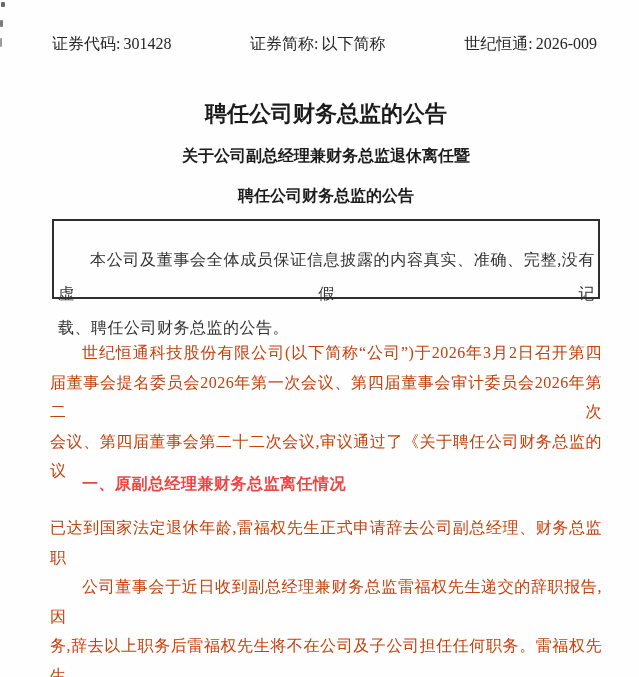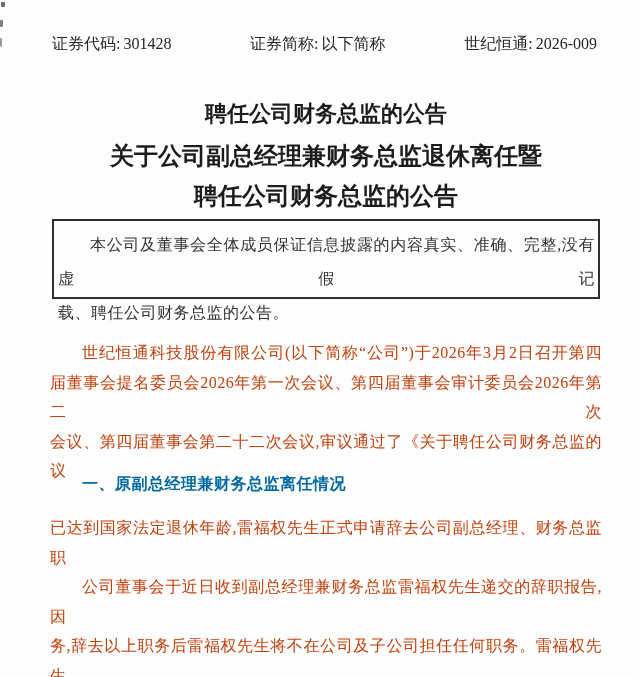--- a/index.html
+++ b/index.html
@@ -26,35 +26,35 @@
   }
   .h-item .val { margin-left: 3px; text-align: center; }
 
   .t1, .t2, .t3 {
     position: absolute;
     left: 50px; width: 552px;
     margin: 0;
     text-align: center;
     font-family: "Liberation Sans", "DejaVu Sans", sans-serif;
     font-weight: bold;
-    font-size: 24px; line-height: 30px;
+    font-size: 16px; line-height: 30px;
     color: #1c1c1c;
     white-space: nowrap;
   }
   .t1 { top: 99px; font-size: 22px; }
   .t2 { top: 141px; }
   .t3 { top: 181px; }
 
   .disclaimer {
     position: absolute;
     left: 52px; top: 219px;
     width: 548px; height: 80px;
     box-sizing: border-box;
     border: 2px solid #2e2e2e;
-    padding: 7px 3px 0 4px;
+    padding: 22px 3px 0 4px;
     font-size: 16px; line-height: 34px;
     letter-spacing: 0.5px;
     color: #333333;
   }
   .d-line { white-space: nowrap; }
   .d-first {
     text-indent: 2em;
     white-space: normal;
     text-align: justify;
     text-align-last: justify;
@@ -78,21 +78,21 @@
   .b-line.indent { text-indent: 2em; }
 
   .sec-heading {
     position: absolute;
     left: 50px; top: 469px; width: 552px;
     font-family: "Liberation Sans", "DejaVu Sans", sans-serif;
     font-weight: bold;
     font-size: 16px; line-height: 30px;
     letter-spacing: 0.5px;
     text-indent: 2em;
-    color: #0369a1;
+    color: #ef4444;
     white-space: nowrap;
   }
 </style>
 </head>
 <body>
 
 <div class="page">
 
   <div class="speck s1"></div>
   <div class="speck s2"></div>

